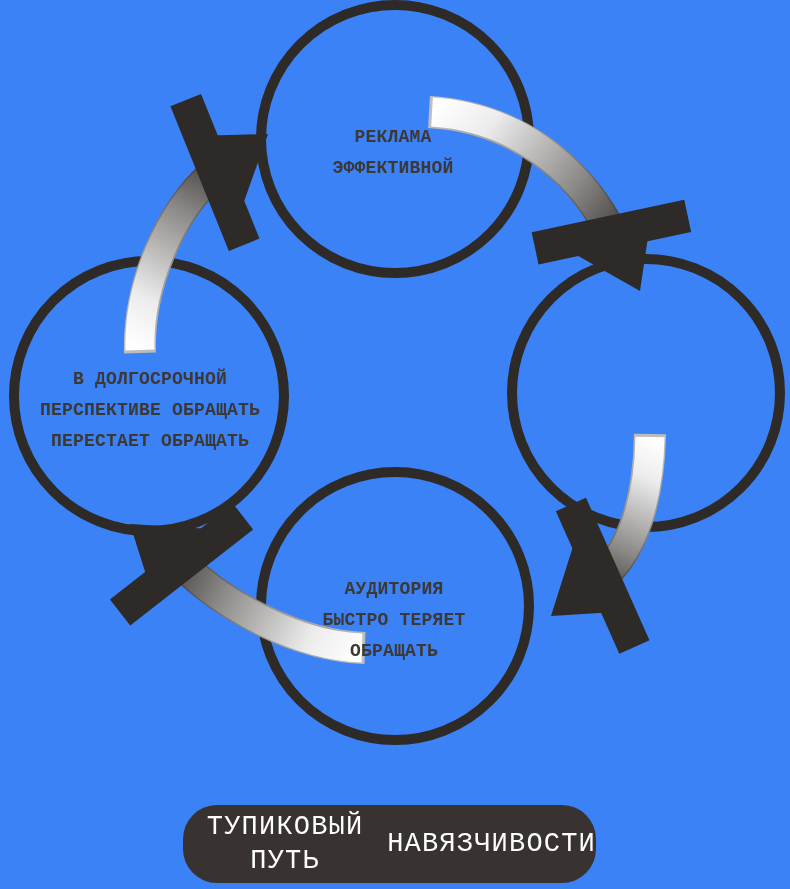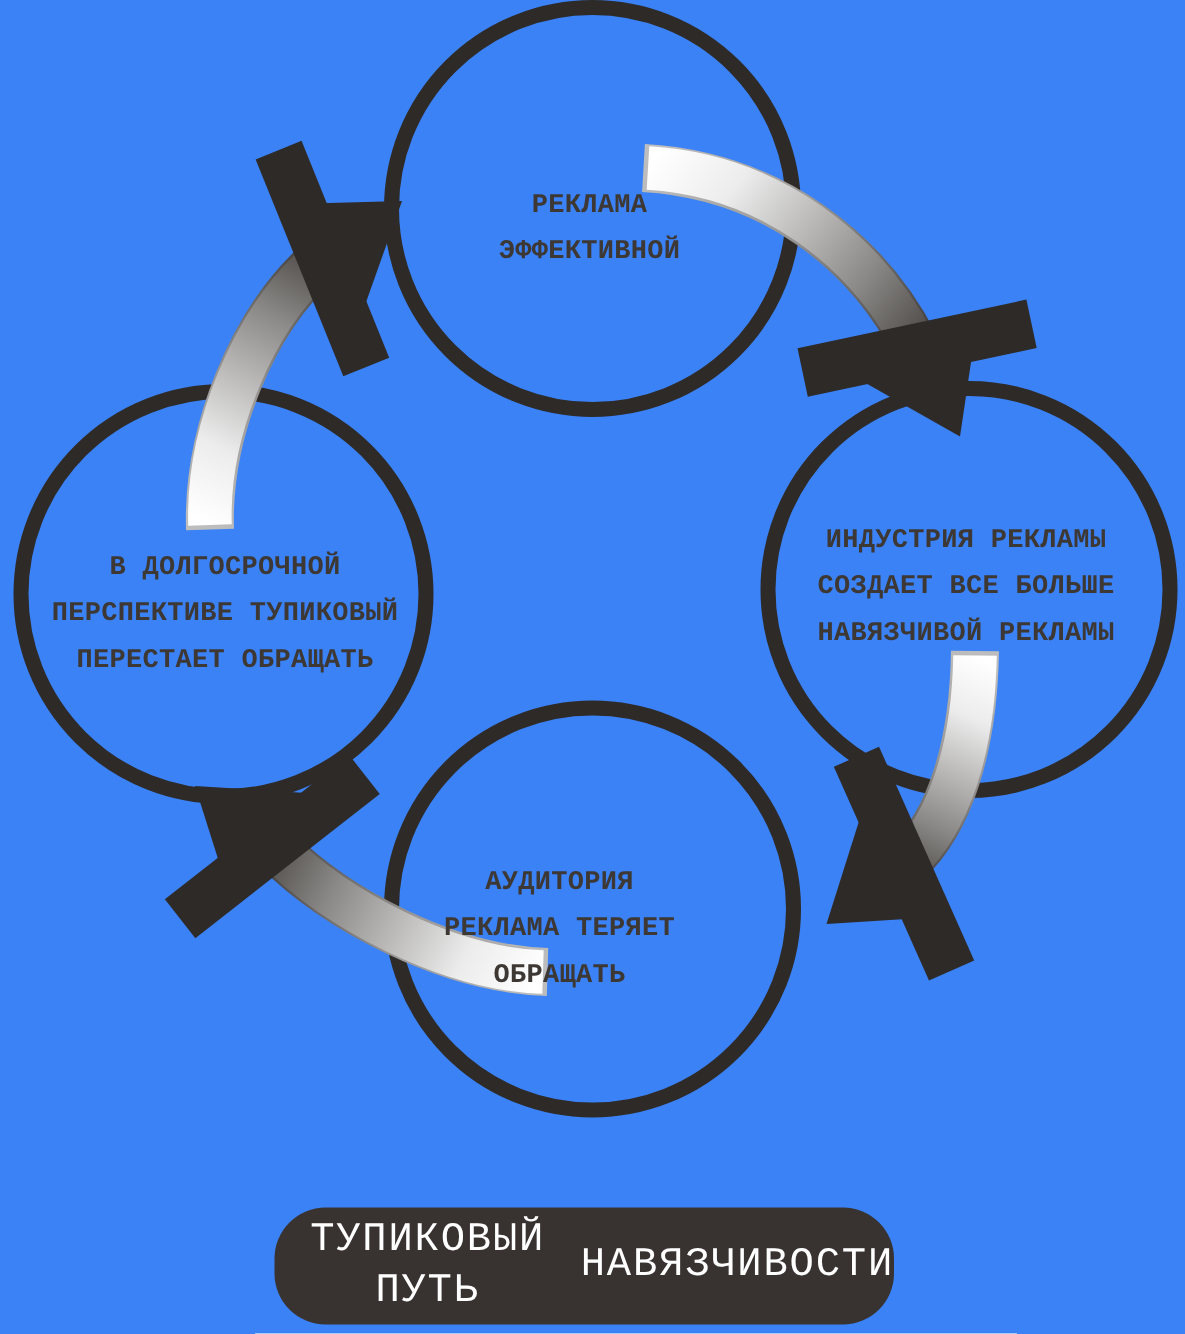--- a/index.html
+++ b/index.html
@@ -107,35 +107,30 @@
       <path d="M362,648 C298,646 224,606 184,566" fill="none" stroke="url(#g4)" stroke-width="29"></path>
       <use href="#arrowhead" fill="#2e2a27" transform="translate(130,524) rotate(-142)"></use>
     </g>
   </svg>
 
   <div class="node-label" style="left:393px; top:153px;">
     <div>РЕКЛАМА</div>
     <div>ЭФФЕКТИВНОЙ</div>
   </div>
 
-  <div class="node-label" style="left:644px; top:392px;">
-    <div>ИНДУСТРИЯ РЕКЛАМЫ</div>
-    <div>СОЗДАЕТ ВСЕ БОЛЬШЕ</div>
-    <div>НАВЯЗЧИВОЙ РЕКЛАМЫ</div>
-  </div>
 
-  <div class="node-label" style="left:373px; top:620px;">
+  <div class="node-label" style="left:394px; top:620px;">
     <div>АУДИТОРИЯ</div>
-    <div>РЕКЛАМА ТЕРЯЕТ</div>
+    <div>БЫСТРО ТЕРЯЕТ</div>
     <div>ОБРАЩАТЬ</div>
   </div>
 
   <div class="node-label" style="left:150px; top:394px;margin-top:16px;">
     <div>В ДОЛГОСРОЧНОЙ</div>
-    <div>ПЕРСПЕКТИВЕ ТУПИКОВЫЙ</div>
+    <div>ПЕРСПЕКТИВЕ ОБРАЩАТЬ</div>
     <div>ПЕРЕСТАЕТ ОБРАЩАТЬ</div>
   </div>
 
   <div class="caption">
     <div>ТУПИКОВЫЙ ПУТЬ</div>
     <div>НАВЯЗЧИВОСТИ</div>
   </div>
 
 </div>
 

